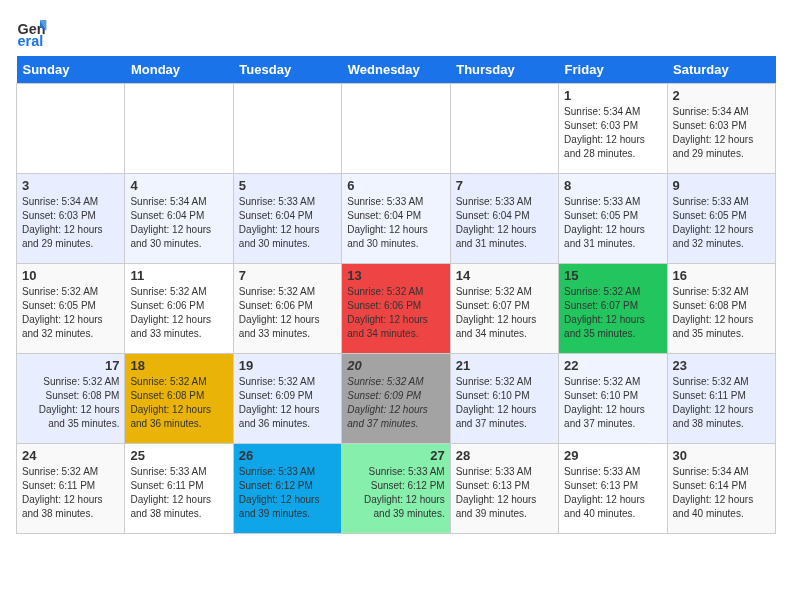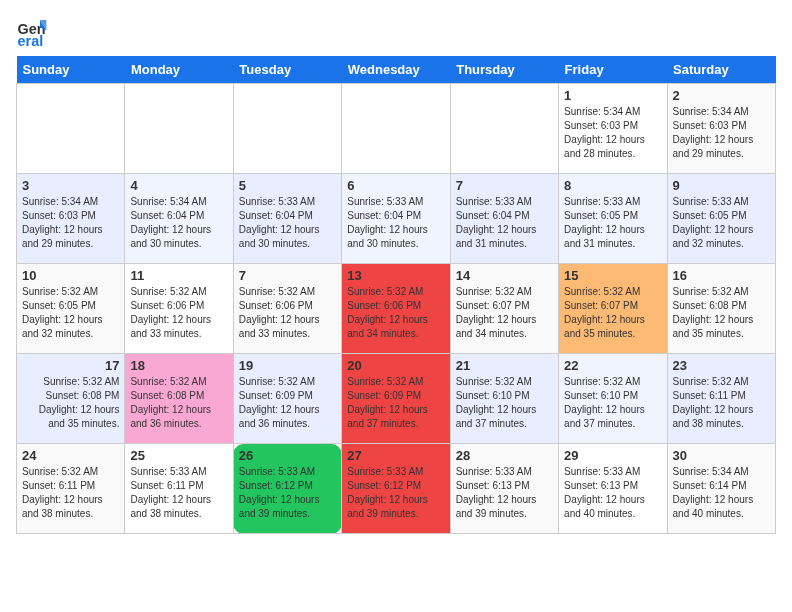--- a/index.html
+++ b/index.html
@@ -211,53 +211,53 @@
           <div class="day-info" style="white-space: pre-wrap;">Sunrise: 5:32 AM
 Sunset: 6:06 PM
 Daylight: 12 hours and 34 minutes.</div>
         </td>
         <td style="background: rgb(249, 249, 249);">
           <span class="day-num">14</span>
           <div class="day-info" style="white-space: pre-wrap;">Sunrise: 5:32 AM
 Sunset: 6:07 PM
 Daylight: 12 hours and 34 minutes.</div>
         </td>
-        <td style="background: #fdba74;">
+        <td style="background: #22c55e;">
           <span class="day-num">15</span>
           <div class="day-info" style="white-space: pre-wrap;">Sunrise: 5:32 AM
 Sunset: 6:07 PM
 Daylight: 12 hours and 35 minutes.</div>
         </td>
         <td style="background: rgb(249, 249, 249);">
           <span class="day-num">16</span>
           <div class="day-info" style="white-space: pre-wrap;">Sunrise: 5:32 AM
 Sunset: 6:08 PM
 Daylight: 12 hours and 35 minutes.</div>
         </td>
       </tr>
       <tr>
         <td style="background: rgb(232, 238, 255); text-align: right;">
           <span class="day-num">17</span>
           <div class="day-info" style="white-space: pre-wrap;">Sunrise: 5:32 AM
 Sunset: 6:08 PM
 Daylight: 12 hours and 35 minutes.</div>
         </td>
-        <td style="background: #f9a8d4;">
+        <td style="background: #eab308;">
           <span class="day-num">18</span>
           <div class="day-info" style="white-space: pre-wrap;">Sunrise: 5:32 AM
 Sunset: 6:08 PM
 Daylight: 12 hours and 36 minutes.</div>
         </td>
         <td style="background: rgb(232, 238, 255);">
           <span class="day-num">19</span>
           <div class="day-info" style="white-space: pre-wrap;">Sunrise: 5:32 AM
 Sunset: 6:09 PM
 Daylight: 12 hours and 36 minutes.</div>
         </td>
-        <td style="background: #ef4444;">
+        <td style="background: #a3a3a3; font-style: italic;">
           <span class="day-num">20</span>
           <div class="day-info" style="white-space: pre-wrap;">Sunrise: 5:32 AM
 Sunset: 6:09 PM
 Daylight: 12 hours and 37 minutes.</div>
         </td>
         <td style="background: rgb(232, 238, 255);">
           <span class="day-num">21</span>
           <div class="day-info" style="white-space: pre-wrap;">Sunrise: 5:32 AM
 Sunset: 6:10 PM
 Daylight: 12 hours and 37 minutes.</div>
@@ -281,27 +281,27 @@
           <div class="day-info" style="white-space: pre-wrap;">Sunrise: 5:32 AM
 Sunset: 6:11 PM
 Daylight: 12 hours and 38 minutes.</div>
         </td>
         <td style="background: rgb(255, 255, 255);">
           <span class="day-num">25</span>
           <div class="day-info" style="white-space: pre-wrap;">Sunrise: 5:33 AM
 Sunset: 6:11 PM
 Daylight: 12 hours and 38 minutes.</div>
         </td>
-        <td style="background: #22c55e; border-radius: 11px;">
+        <td style="background: #0ea5e9;">
           <span class="day-num">26</span>
           <div class="day-info" style="white-space: pre-wrap;">Sunrise: 5:33 AM
 Sunset: 6:12 PM
 Daylight: 12 hours and 39 minutes.</div>
         </td>
-        <td style="background: #ef4444;">
+        <td style="background: #86efac; text-align: right;">
           <span class="day-num">27</span>
           <div class="day-info" style="white-space: pre-wrap;">Sunrise: 5:33 AM
 Sunset: 6:12 PM
 Daylight: 12 hours and 39 minutes.</div>
         </td>
         <td style="background: rgb(249, 249, 249);">
           <span class="day-num">28</span>
           <div class="day-info" style="white-space: pre-wrap;">Sunrise: 5:33 AM
 Sunset: 6:13 PM
 Daylight: 12 hours and 39 minutes.</div>

